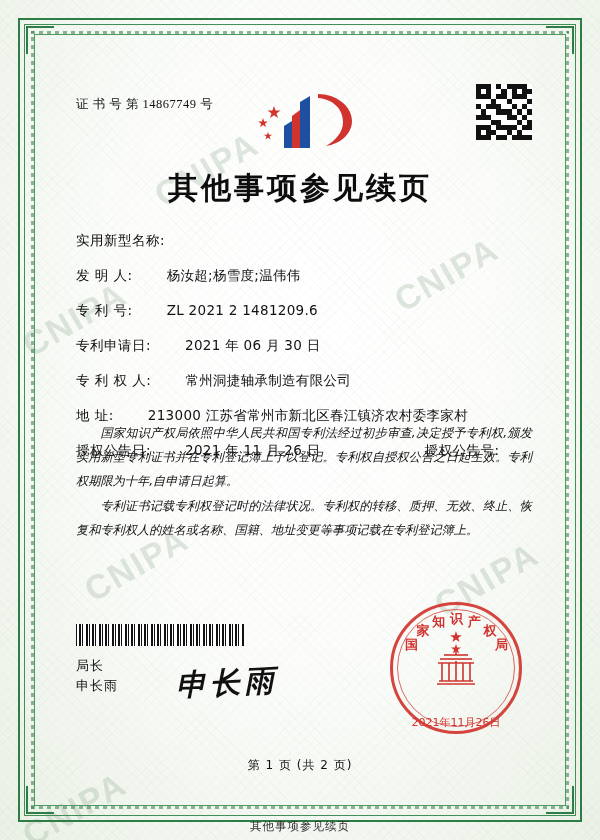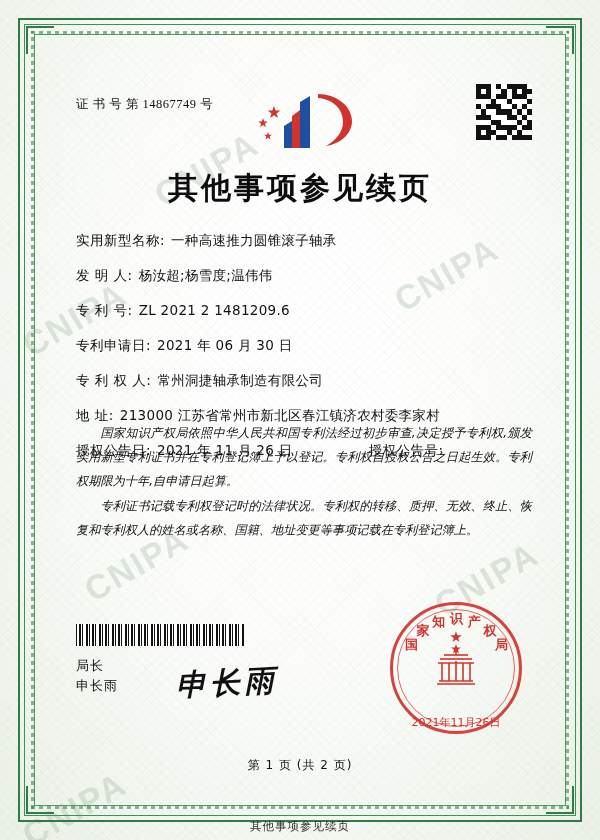--- a/index.html
+++ b/index.html
@@ -145,20 +145,21 @@
     left: 32px;
     right: 24px;
   }
   .field-row {
     display: flex;
     align-items: baseline;
     margin-bottom: 17px;
     font-size: 13.5px;
     color: #111;
     font-family: "DejaVu Sans", "Liberation Sans", sans-serif;
+    gap: 28px;
   }
   .field-label {
     white-space: nowrap;
     letter-spacing: 0.5px;
   }
   .field-value {
     margin-left: 6px;
     letter-spacing: 0.3px;
   }
   .field-row.split {
@@ -470,21 +471,20 @@
           <div class="c"></div>
           <div class="c"></div>
       </div>
     </div>
 
     <div class="doc-title">其他事项参见续页</div>
 
     <div class="fields">
       <div class="field-row">
         <span class="field-label">实用新型名称:</span>
-        <span class="field-value">一种高速推力圆锥滚子轴承</span>
       </div>
       <div class="field-row">
         <span class="field-label">发  明  人:</span>
         <span class="field-value">杨汝超;杨雪度;温伟伟</span>
       </div>
       <div class="field-row">
         <span class="field-label">专  利  号:</span>
         <span class="field-value">ZL 2021 2 1481209.6</span>
       </div>
       <div class="field-row">

